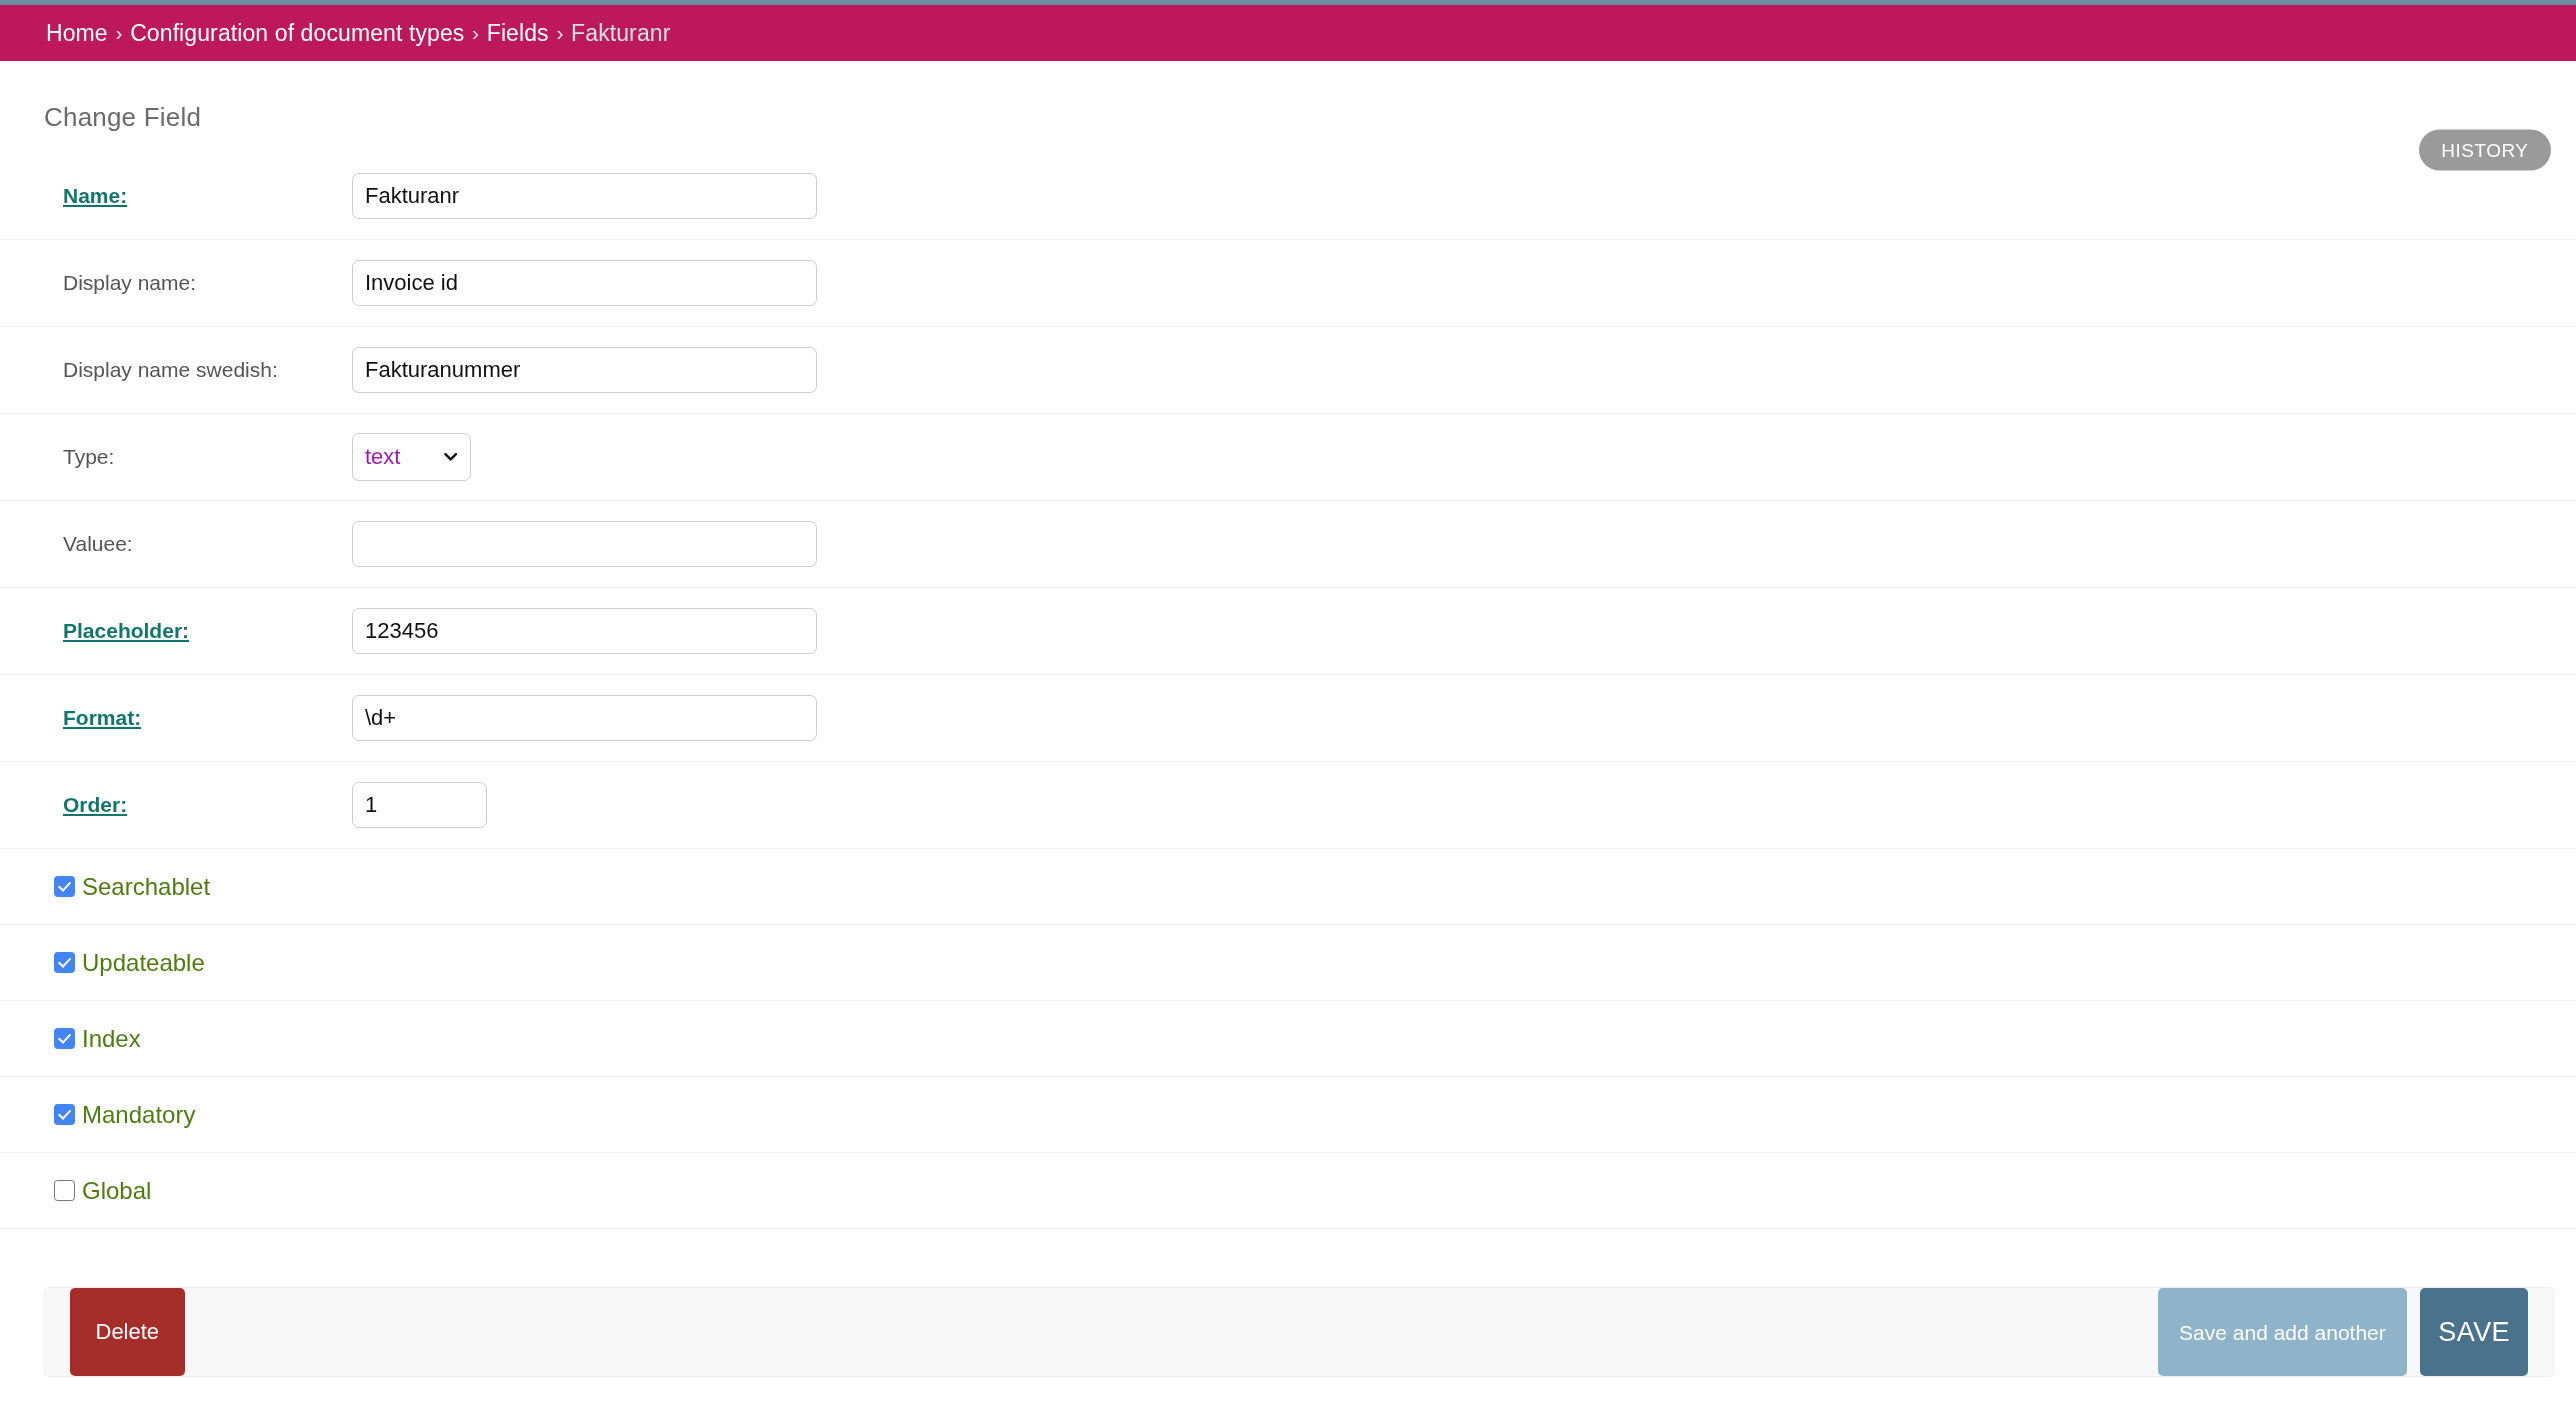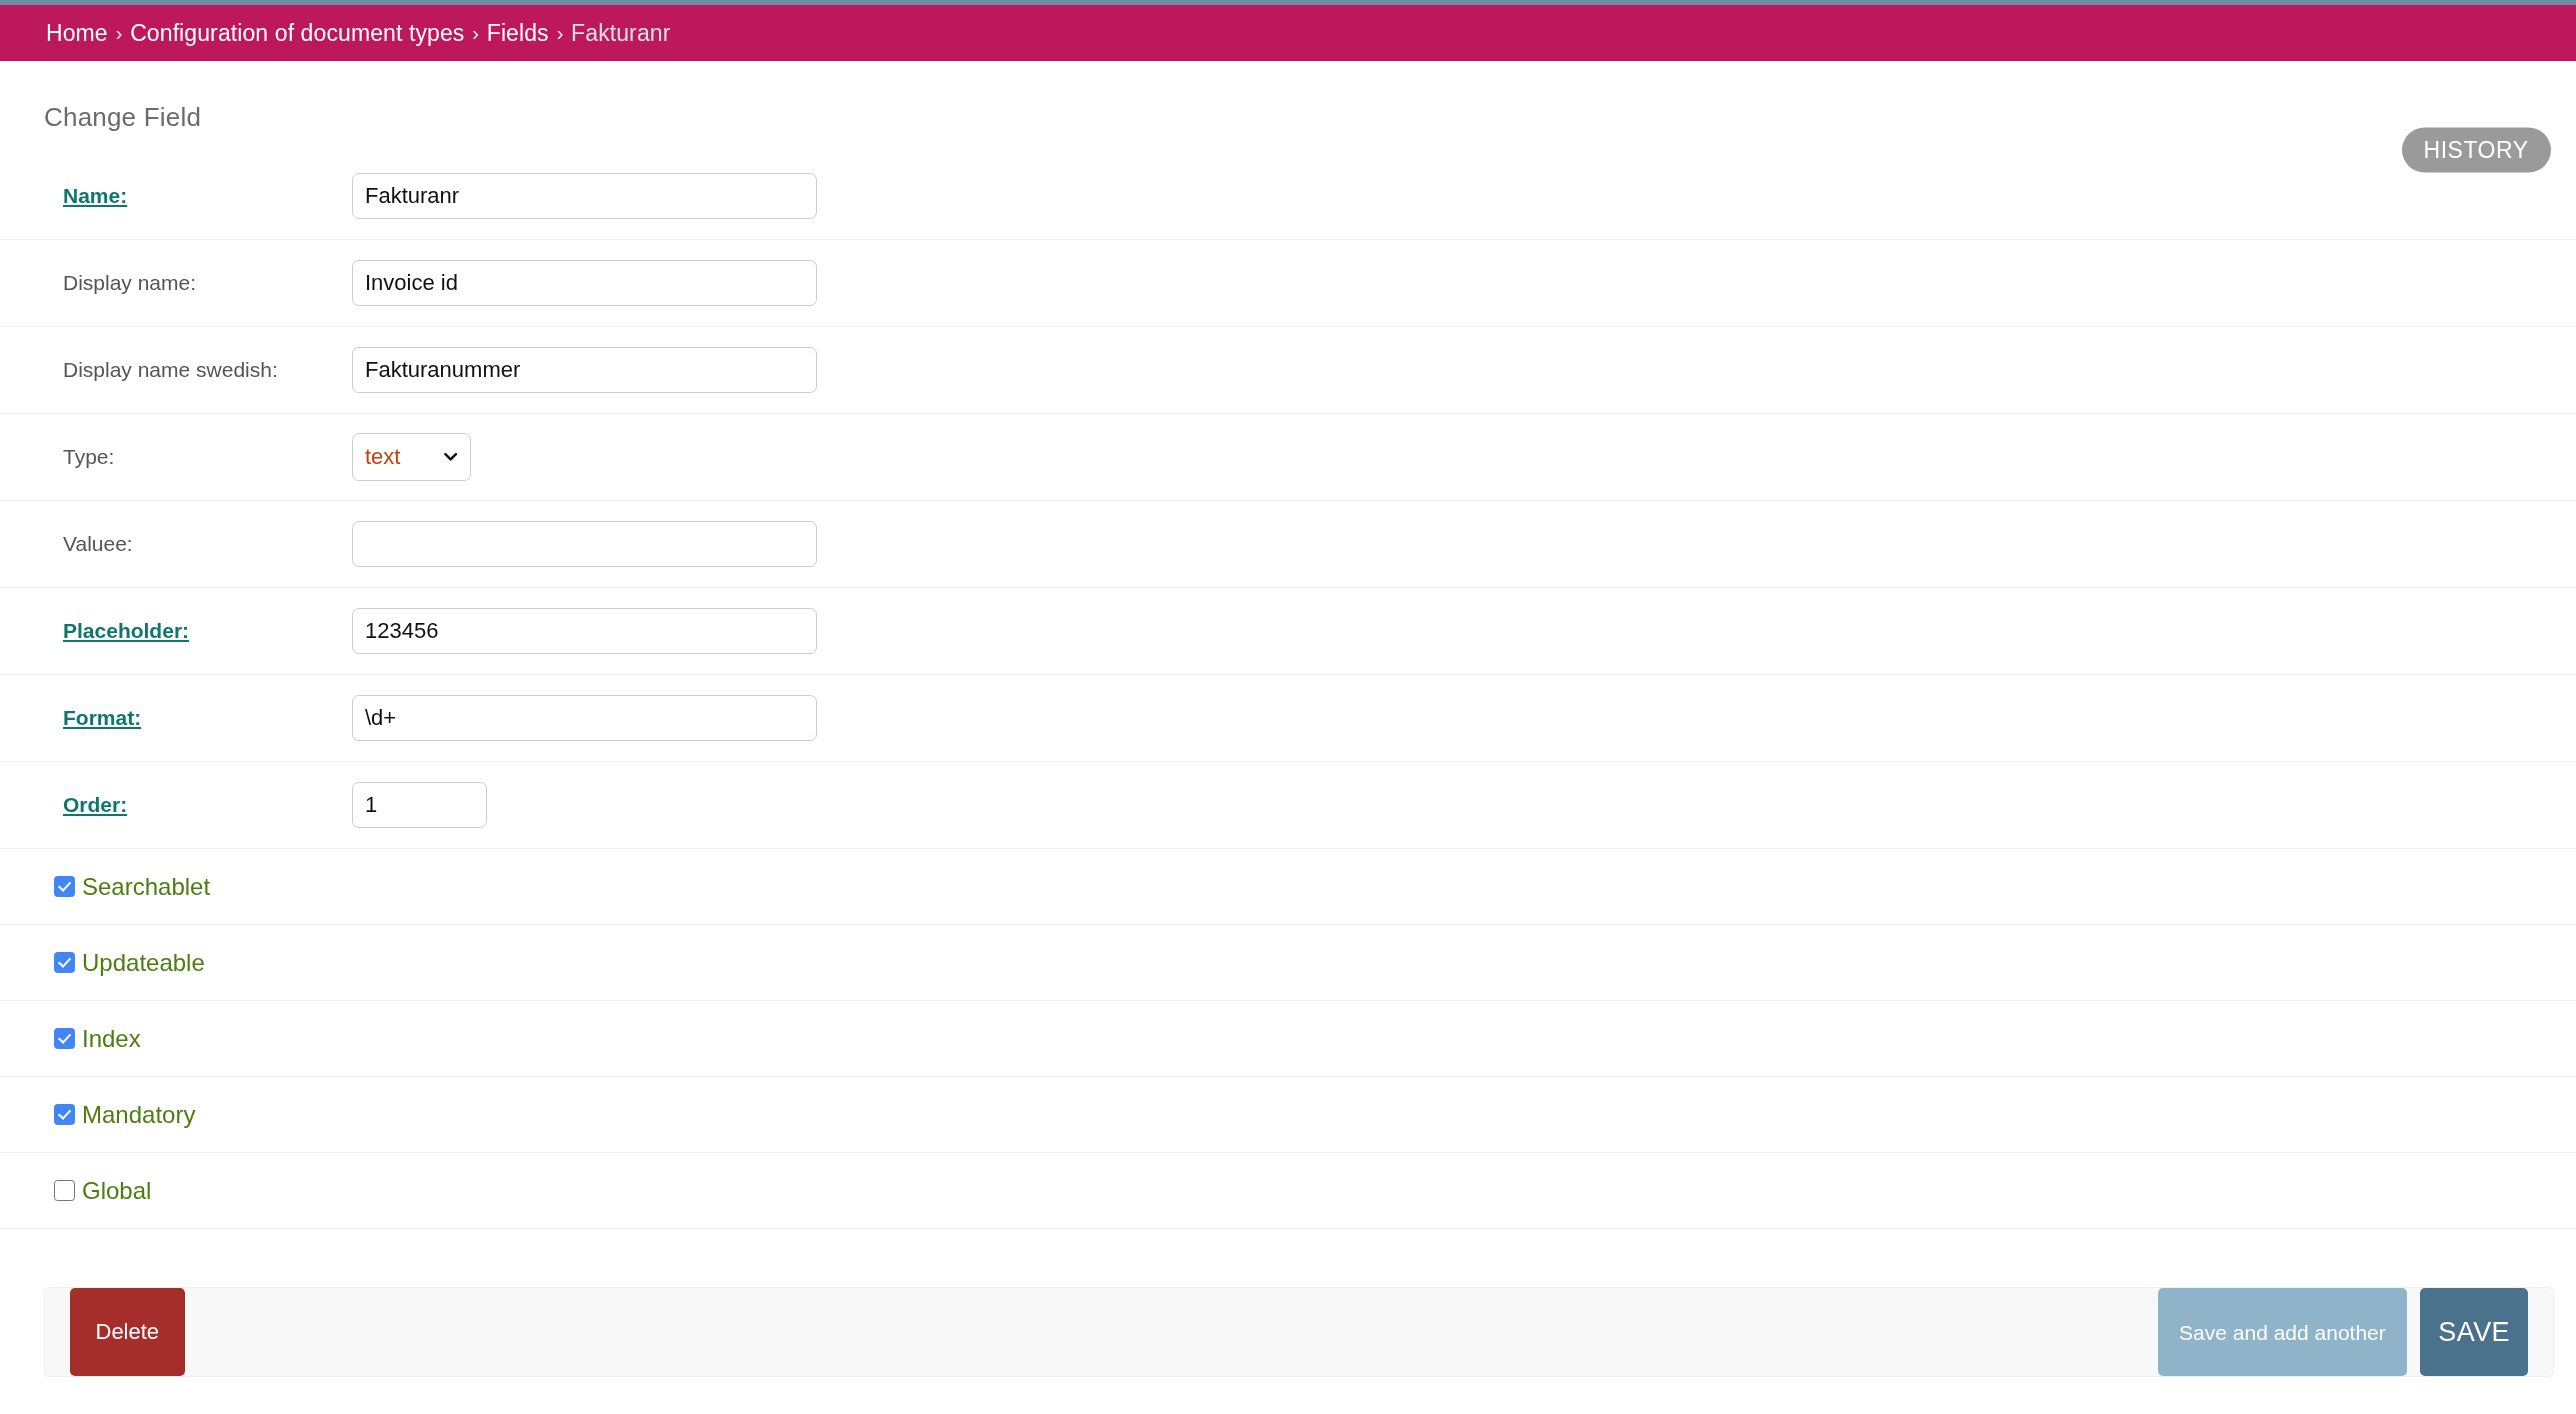--- a/index.html
+++ b/index.html
@@ -44,21 +44,21 @@
   .page-title {
     position: absolute; left: 44px; top: 24px;
     font-size: 26px; font-weight: 400; color: #6b6b6b;
     letter-spacing: 0.2px;
   }
   .history-btn {
     position: absolute; right: 25.5px; top: 89px;
     transform: translateY(-50%);
     background: #9a9a9a;
     color: #ffffff;
-    font-size: 23px;
+    font-size: 19px;
     letter-spacing: 0.5px;
     padding: 11px 22px;
     border: none; border-radius: 24px;
     font-family: "Liberation Sans", sans-serif;
     cursor: pointer;
     line-height: 1;
   }
 
   
   .form-wrap { position: absolute; top: 153px; left: 0; width: 2576px; }
@@ -96,21 +96,21 @@
   .select-box {
     position: relative;
     width: 119px; height: 48px;
     border: 1.7px solid #cccccc;
     border-radius: 6.8px;
     background: #ffffff;
     display: flex; align-items: center;
     padding-left: 12px;
     cursor: pointer;
   }
-  .select-box .sel-val { font-size: 22px; color: #c2410c; }
+  .select-box .sel-val { font-size: 22px; color: #a21caf; }
   .select-box .chev {
     position: absolute; right: 12px; top: 50%;
     transform: translateY(-50%);
     width: 15.3px; height: 15.3px;
   }
   .select-box .chev svg { display: block; }
 
   
   .row.check { height: 76px; }
   .cb-wrap {

